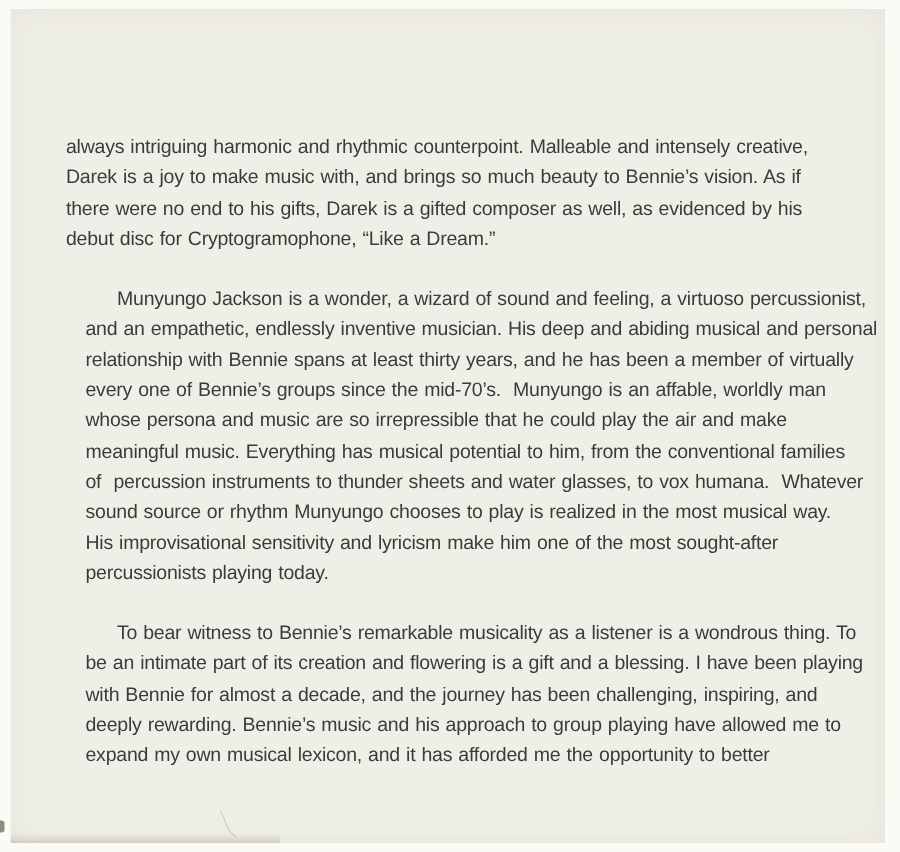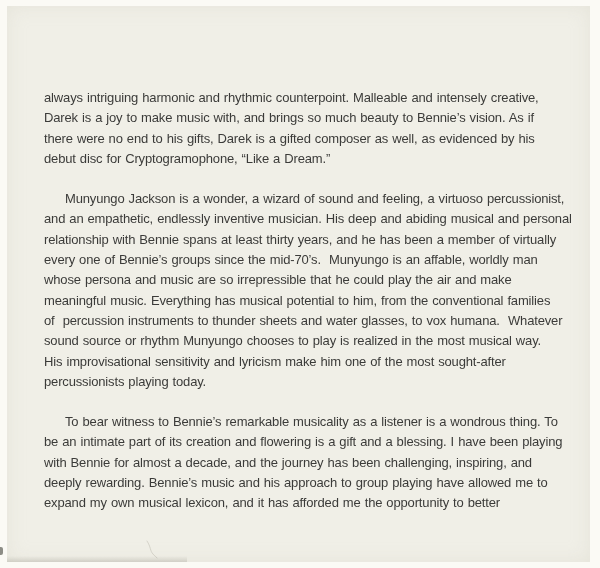--- a/index.html
+++ b/index.html
@@ -33,21 +33,21 @@
   .para {
     margin: 0 0 20px 0;
     padding: 0;
     white-space: pre;               
     font-size: 13px;
     line-height: 20.3px;
     letter-spacing: -0.15px;
     word-spacing: 0.6px;
     color: #3b3b39;
   }
-  .para.indent { text-indent: 21px; }
+  .para.indent { text-indent: 21px; margin-left: 13px; }
   .artifact {
     position: absolute;
     left: 137px;                    
     top: 533px;
     width: 18px;
     height: 22px;
     opacity: 0.55;
   }
   .edge-shade {
     position: absolute;

